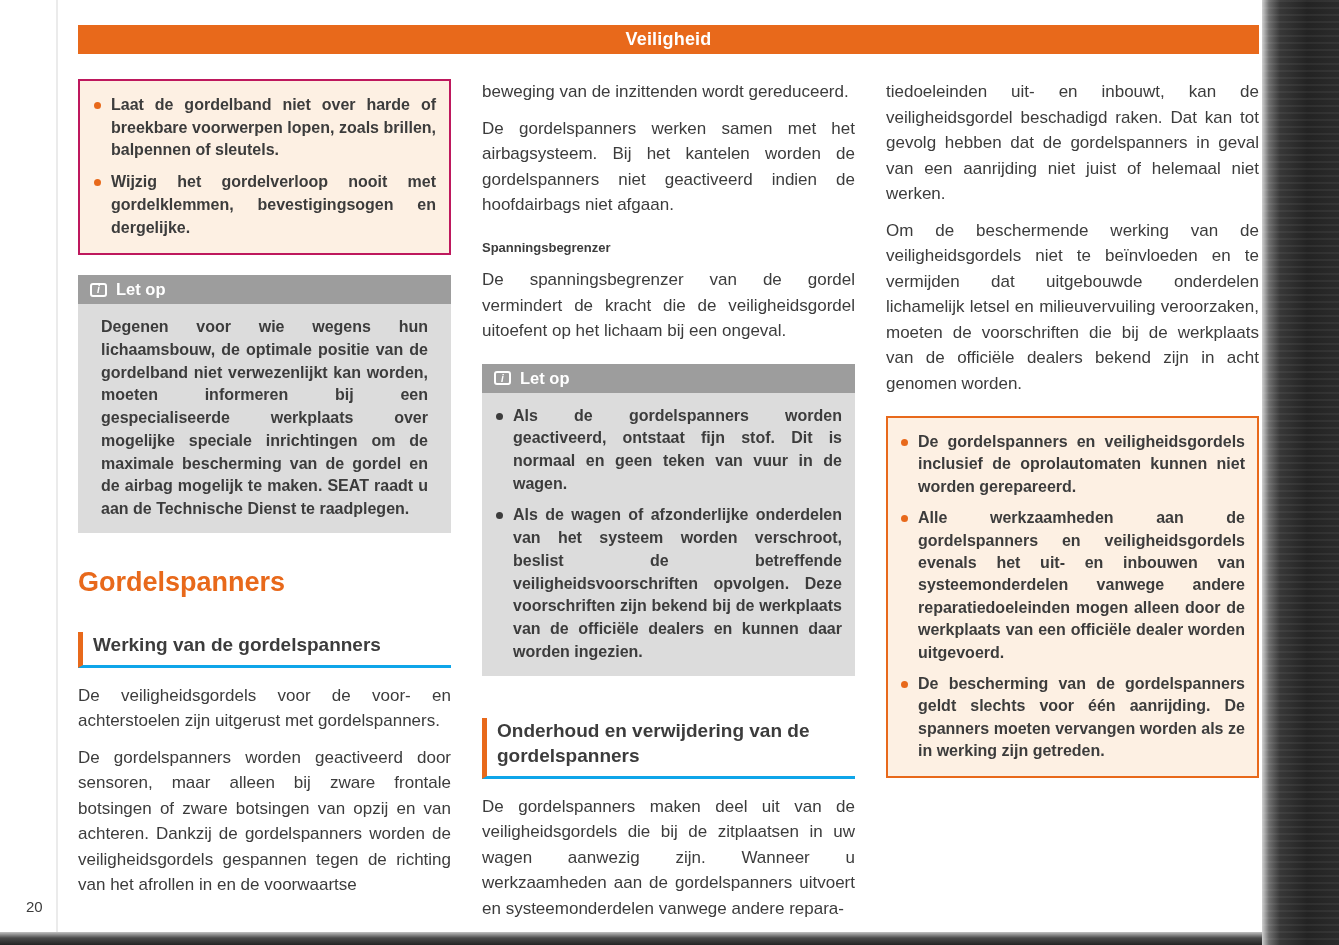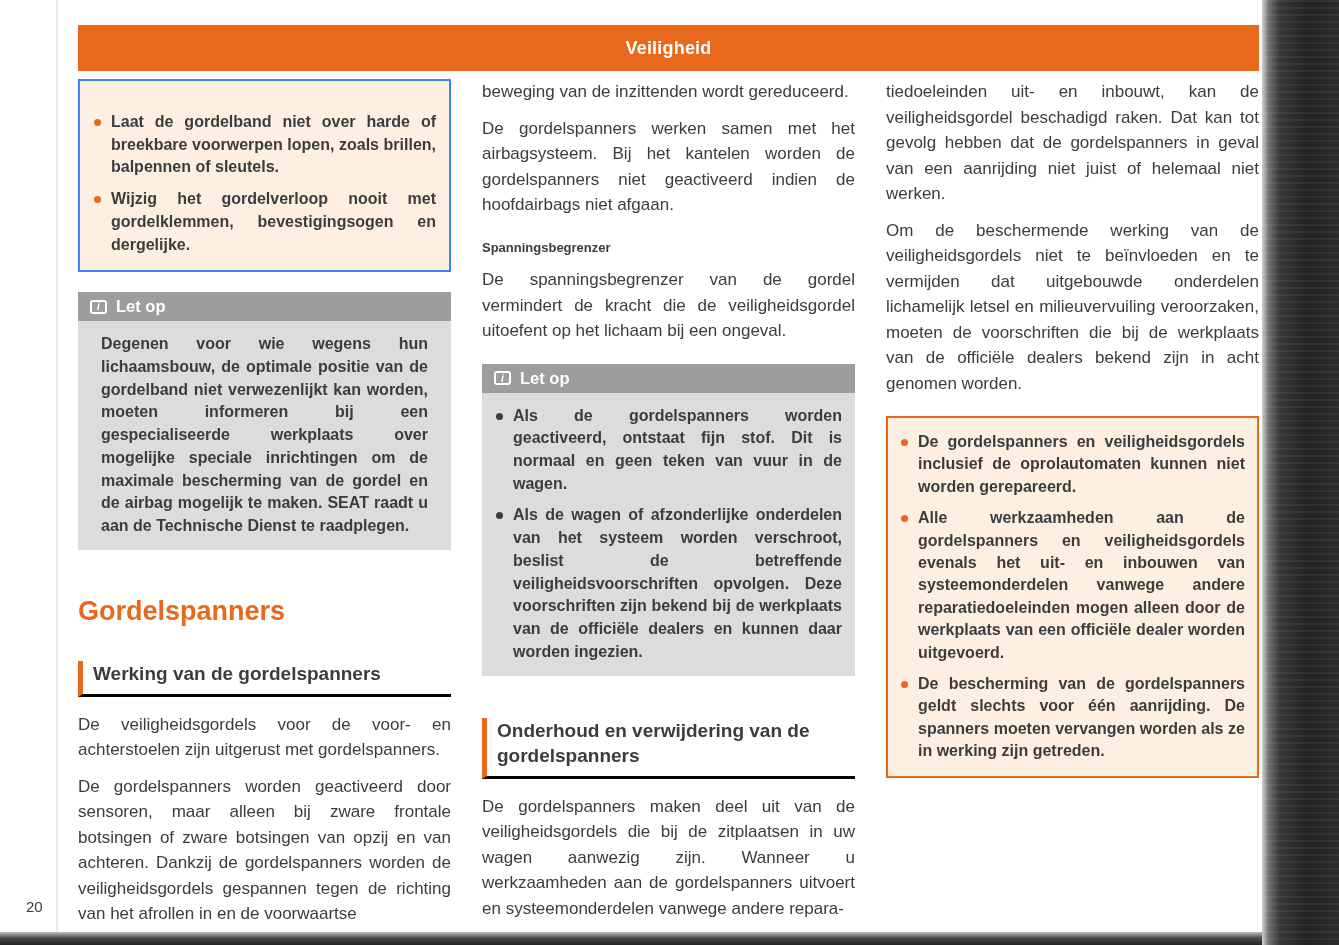--- a/index.html
+++ b/index.html
@@ -14,49 +14,49 @@
       repeating-linear-gradient(to bottom, rgba(255,255,255,0.05) 0 2px, rgba(0,0,0,0) 2px 7px),
       linear-gradient(to right, #cfcfcf 0px, #6f6f6f 7px, #383838 18px, #232323 45px, #2b2b2b 100%);
   }
   .edge-bottom {
     position:absolute; left:0; bottom:0; width:1270px; height:13px;
     background:linear-gradient(to bottom, #c2c2c2 0px, #4a4a4a 6px, #242424 100%);
   }
   .crease { position:absolute; left:56px; top:0; width:2px; height:932px; background:rgba(0,0,0,0.08); }
 
   
-  .header-bar { position:absolute; left:78px; top:25px; width:1181px; height:46px; background:#e8691b; display:flex; align-items:center; justify-content:center; }
+  .header-bar { position:absolute; left:78px; top:25px; width:1181px; height:29px; background:#e8691b; display:flex; align-items:center; justify-content:center; }
   .header-title { color:#ffffff; font-weight:700; font-size:18px; letter-spacing:0.2px; }
 
   
   .columns { position:absolute; left:78px; top:79px; width:1181px; display:flex; gap:31px; align-items:flex-start; }
   .col { flex:0 0 373px; width:373px; font-size:17px; line-height:1.5; text-align:justify; hyphens:auto; }
 
   .body-p { margin:0 0 11px 0; }
 
   
   .b-row { display:flex; margin-bottom:9px; }
   .dot { flex:0 0 7px; width:7px; height:7px; border-radius:50%; margin:8px 10px 0 1px; }
   .dot.orange { background:#e8691b; }
   .dot.dark { background:#3c3c3c; }
   .b-text { flex:1; text-align:justify; }
 
   
-  .caution-box { border:2px solid #3b82f6; background:#fdf0e3; padding:30px 13px 5px 13px; font-weight:700; font-size:16px; line-height:1.42; color:#3c3c3c; }
+  .caution-box { border:2px solid #be185d; background:#fdf0e3; padding:13px 13px 5px 13px; font-weight:700; font-size:16px; line-height:1.42; color:#3c3c3c; }
 
   
   .note-box { margin-top:20px; }
   .note-header { height:29px; background:#9d9d9d; display:flex; align-items:center; gap:9px; padding:0 12px; color:#ffffff; font-weight:700; font-size:16.5px; }
   .note-icon { display:inline-flex; align-items:center; justify-content:center; width:17px; height:14px; border:2px solid #ffffff; border-radius:3px; font-size:10px; font-weight:700; font-style:italic; color:#ffffff; }
   .note-body { background:#dcdcdc; padding:12px 23px; font-weight:700; font-size:16px; line-height:1.42; color:#3c3c3c; text-align:justify; }
   .note-body.with-bullets { padding:12px 13px 4px 13px; }
 
   
-  .section-heading { margin:46px 0 0 0; color:#e8691b; font-size:27px; line-height:1.15; font-weight:700; text-align:left; }
-  .subsection { margin:34px 0 15px 0; padding:1px 0 7px 10px; border-left:5px solid #e8691b; border-bottom:3px solid #000000; font-size:19px; line-height:1.3; font-weight:700; color:#3c3c3c; text-align:left; }
+  .section-heading { margin:34px 0 0 0; color:#e8691b; font-size:27px; line-height:1.15; font-weight:700; text-align:left; }
+  .subsection { margin:34px 0 15px 0; padding:1px 0 7px 10px; border-left:5px solid #e8691b; border-bottom:3px solid #0ea5e9; font-size:19px; line-height:1.3; font-weight:700; color:#3c3c3c; text-align:left; }
   .minor-heading { margin:20px 0 10px 0; font-size:13px; font-weight:700; text-align:left; color:#3c3c3c; }
 
   
   .attention-box { margin-top:20px; border:2px solid #e8691b; }
   .att-header { height:31px; background:#e8691b; color:#ffffff; display:flex; align-items:center; gap:10px; padding:0 11px; font-weight:700; font-size:17px; letter-spacing:0.3px; }
   .att-body { background:#fdf0e3; padding:13px 12px 5px 12px; font-weight:700; font-size:16px; line-height:1.4; color:#3c3c3c; }
 
   .page-num { position:absolute; left:26px; bottom:30px; font-size:15px; color:#3c3c3c;margin-top:8px; }
 </style>
 </head>

